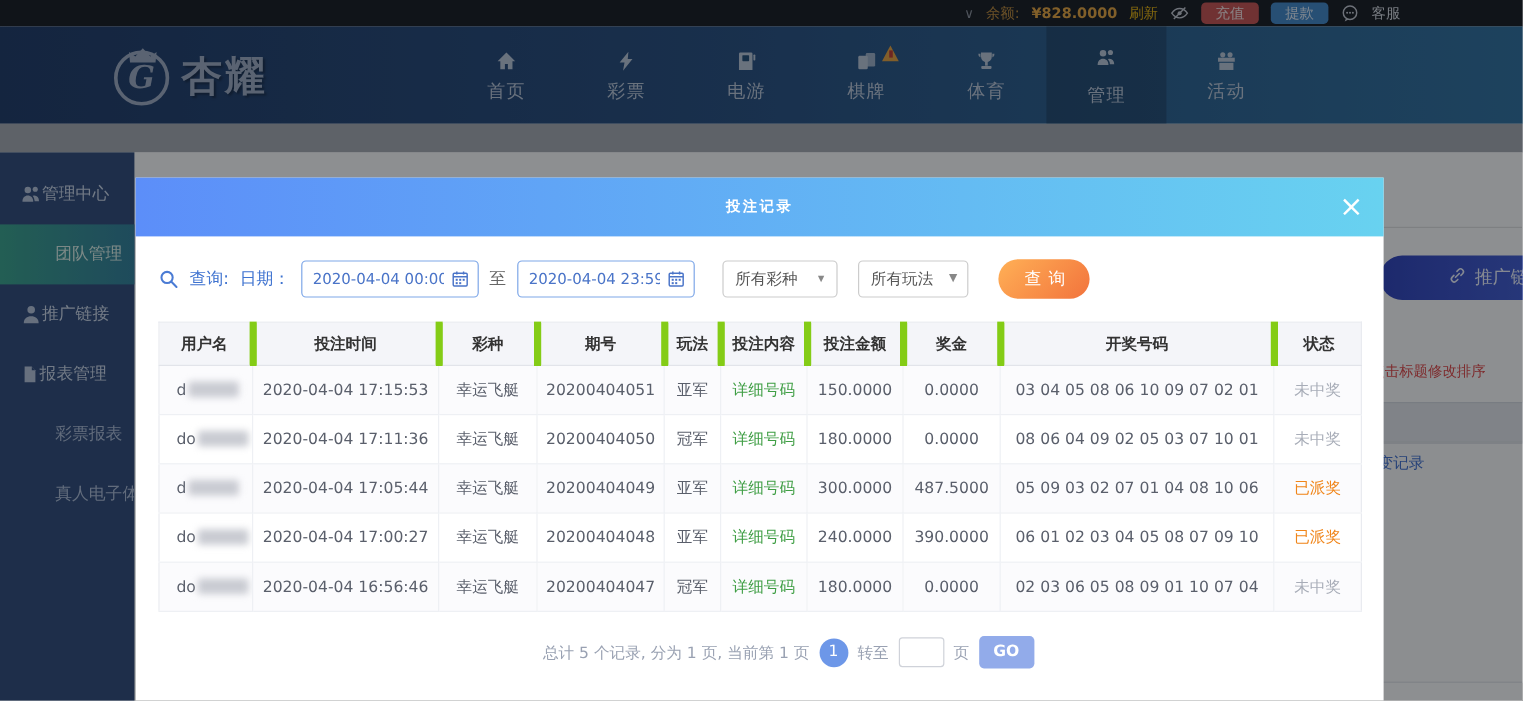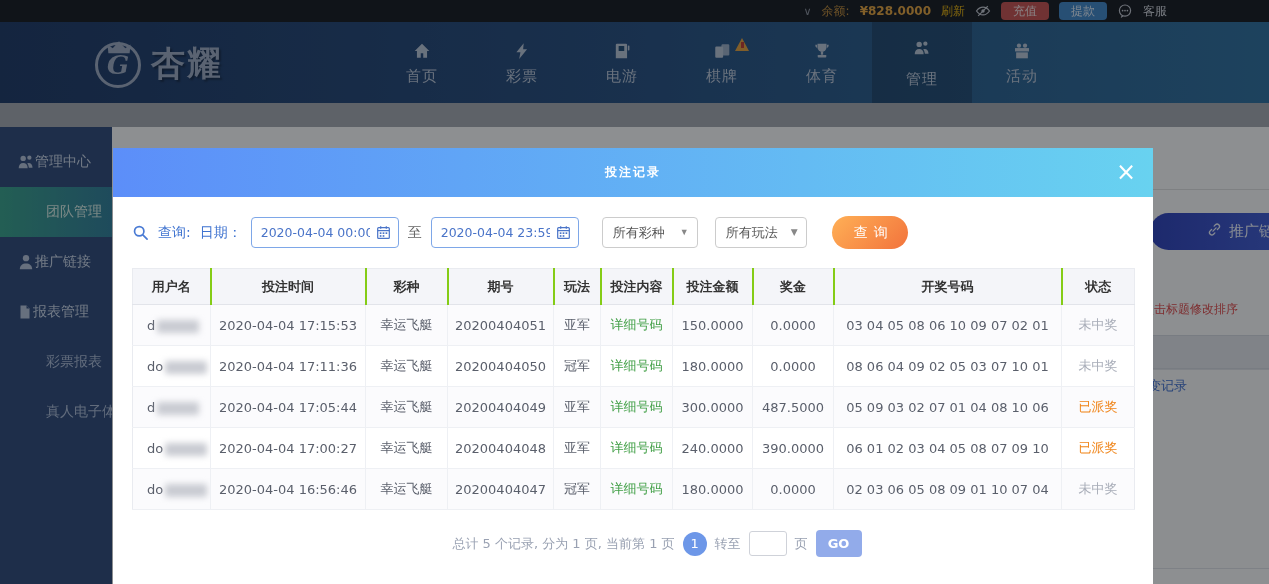--- a/index.html
+++ b/index.html
@@ -93,21 +93,21 @@
   .sel.lottery { width:96px; margin-left:14px;font-family:Liberation Serif, serif; }
   .sel.play { width:92px; margin-left:8px; }
   .search-btn { width:76px; height:33px; margin-left:16px; border:0; border-radius:17px; cursor:pointer;
                 background:linear-gradient(135deg,#ffb056,#f2733c); color:#fff; font-size:14px;
                 letter-spacing:6px; padding-left:8px; font-family:inherit; }
 
   
   .bet-table { width:1002px; margin:19px 0 0 19px; border-collapse:collapse; table-layout:fixed;
                border:1px solid #e9ebf0; font-size:13px; }
   .bet-table th { height:36px; background:#f4f5f9; color:#333; font-weight:bold; font-size:13px;
-                  border-right:2px solid #84cc16; border-bottom:1px solid #e2e4ea; }
+                  border-right:6px solid #84cc16; border-bottom:1px solid #e2e4ea; }
   .bet-table th:last-child, .bet-table td:last-child { border-right:0; }
   .bet-table td { height:41px; text-align:center; color:#5a5f6b; border-right:1px solid #eef0f4;
                   border-bottom:1px solid #eef0f4; white-space:nowrap; overflow:hidden; }
   .bet-table tr:nth-child(odd) td { background:#fbfbfd; }
   .bt-c1{width:78px;} .bt-c2{width:155px;} .bt-c3{width:82px;} .bt-c4{width:106px;} .bt-c5{width:47px;}
   .bt-c6{width:72px;} .bt-c7{width:80px;} .bt-c8{width:81px;} .bt-c9{width:228px;} .bt-c10{width:73px;}
   td.user-cell { text-align:left; padding-left:14px; }
   .ublur { display:inline-block; width:42px; height:13px; margin-left:2px; border-radius:2px;
            background:#c9cbd2; filter:blur(3px); vertical-align:middle; }
   td.link-green { color:#3f9e44; cursor:pointer; }

